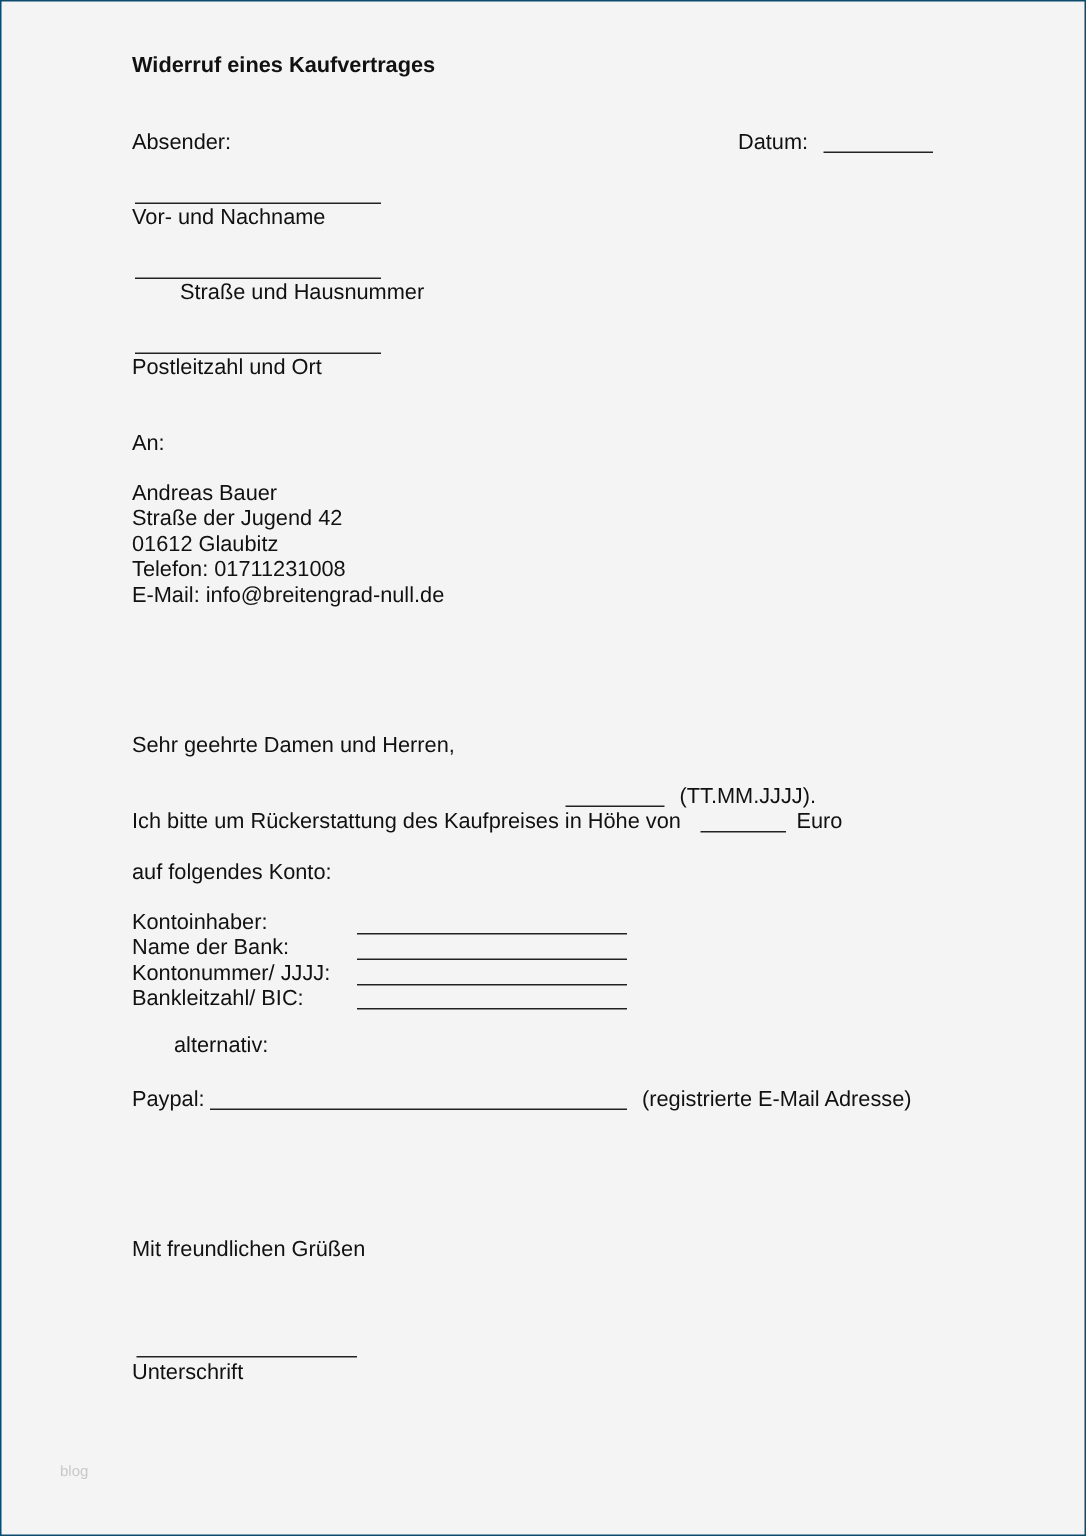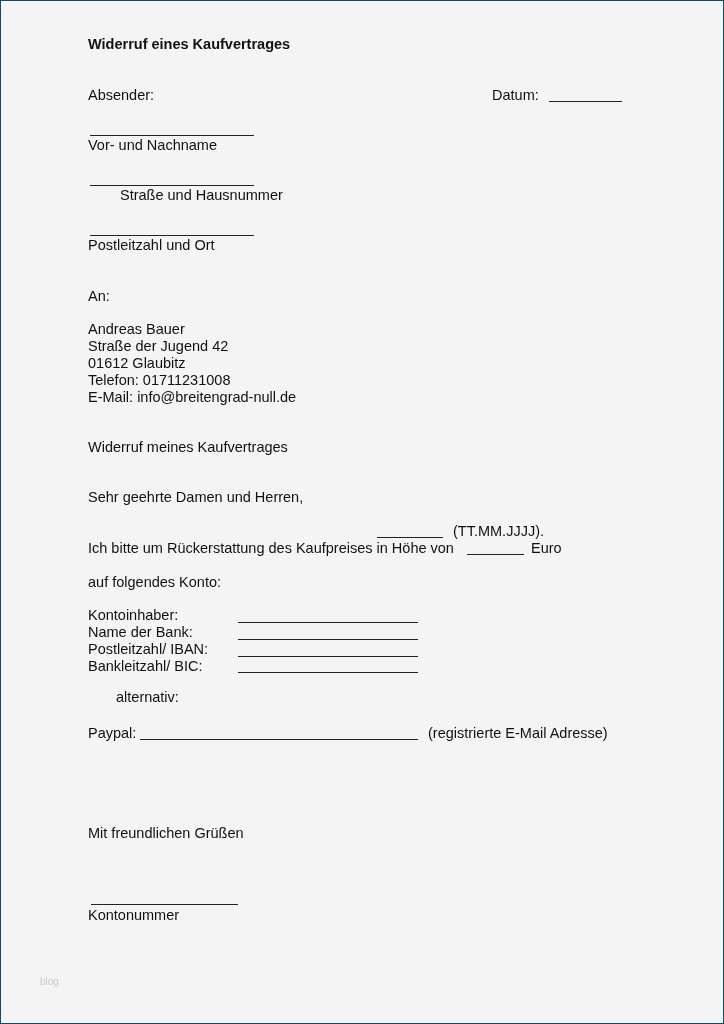--- a/index.html
+++ b/index.html
@@ -31,46 +31,45 @@
   <div class="line" style="left:89px;top:234px;width:164px;"></div>
   <div class="t" style="left:87px;top:236px;">Postleitzahl und Ort</div>
 
   <div class="t" style="left:87px;top:287px;">An:</div>
   <div class="t" style="left:87px;top:320px;">Andreas Bauer</div>
   <div class="t" style="left:87px;top:337px;">Straße der Jugend 42</div>
   <div class="t" style="left:87px;top:354px;">01612 Glaubitz</div>
   <div class="t" style="left:87px;top:371px;">Telefon: 01711231008</div>
   <div class="t" style="left:87px;top:388px;">E-Mail: info@breitengrad-null.de</div>
 
-  <div class="t" style="left:87px;top:438px;">Widerruf meines Kaufvertrages</div>
   <div class="t" style="left:87px;top:488px;">Sehr geehrte Damen und Herren,</div>
 
   <div class="line" style="left:376px;top:536px;width:66px;"></div>
   <div class="t" style="left:452px;top:522px;">(TT.MM.JJJJ).</div>
 
   <div class="t" style="left:87px;top:539px;">Ich bitte um Rückerstattung des Kaufpreises in Höhe von</div>
   <div class="line" style="left:466px;top:553px;width:57px;"></div>
   <div class="t" style="left:530px;top:539px;">Euro</div>
 
   <div class="t" style="left:87px;top:573px;">auf folgendes Konto:</div>
 
   <div class="t" style="left:87px;top:606px;">Kontoinhaber:</div>
   <div class="line" style="left:237px;top:621px;width:180px;"></div>
   <div class="t" style="left:87px;top:623px;">Name der Bank:</div>
   <div class="line" style="left:237px;top:638px;width:180px;"></div>
-  <div class="t" style="left:87px;top:640px;">Postleitzahl/ IBAN:</div>
+  <div class="t" style="left:87px;top:640px;">Kontonummer/ JJJJ:</div>
   <div class="line" style="left:237px;top:655px;width:180px;"></div>
   <div class="t" style="left:87px;top:657px;">Bankleitzahl/ BIC:</div>
   <div class="line" style="left:237px;top:671px;width:180px;"></div>
 
   <div class="t" style="left:87px;top:688px;margin-left:28px;">alternativ:</div>
 
   <div class="t" style="left:87px;top:724px;">Paypal:</div>
   <div class="line" style="left:139px;top:738px;width:278px;"></div>
   <div class="t" style="left:427px;top:724px;">(registrierte E-Mail Adresse)</div>
 
   <div class="t" style="left:87px;top:824px;">Mit freundlichen Grüßen</div>
 
   <div class="line" style="left:90px;top:903px;width:147px;"></div>
-  <div class="t" style="left:87px;top:906px;">Kontonummer</div>
+  <div class="t" style="left:87px;top:906px;">Unterschrift</div>
 
   <div class="t wm" style="left:39px;top:972px;">blog</div>
 </div>
 
 </body></html>

